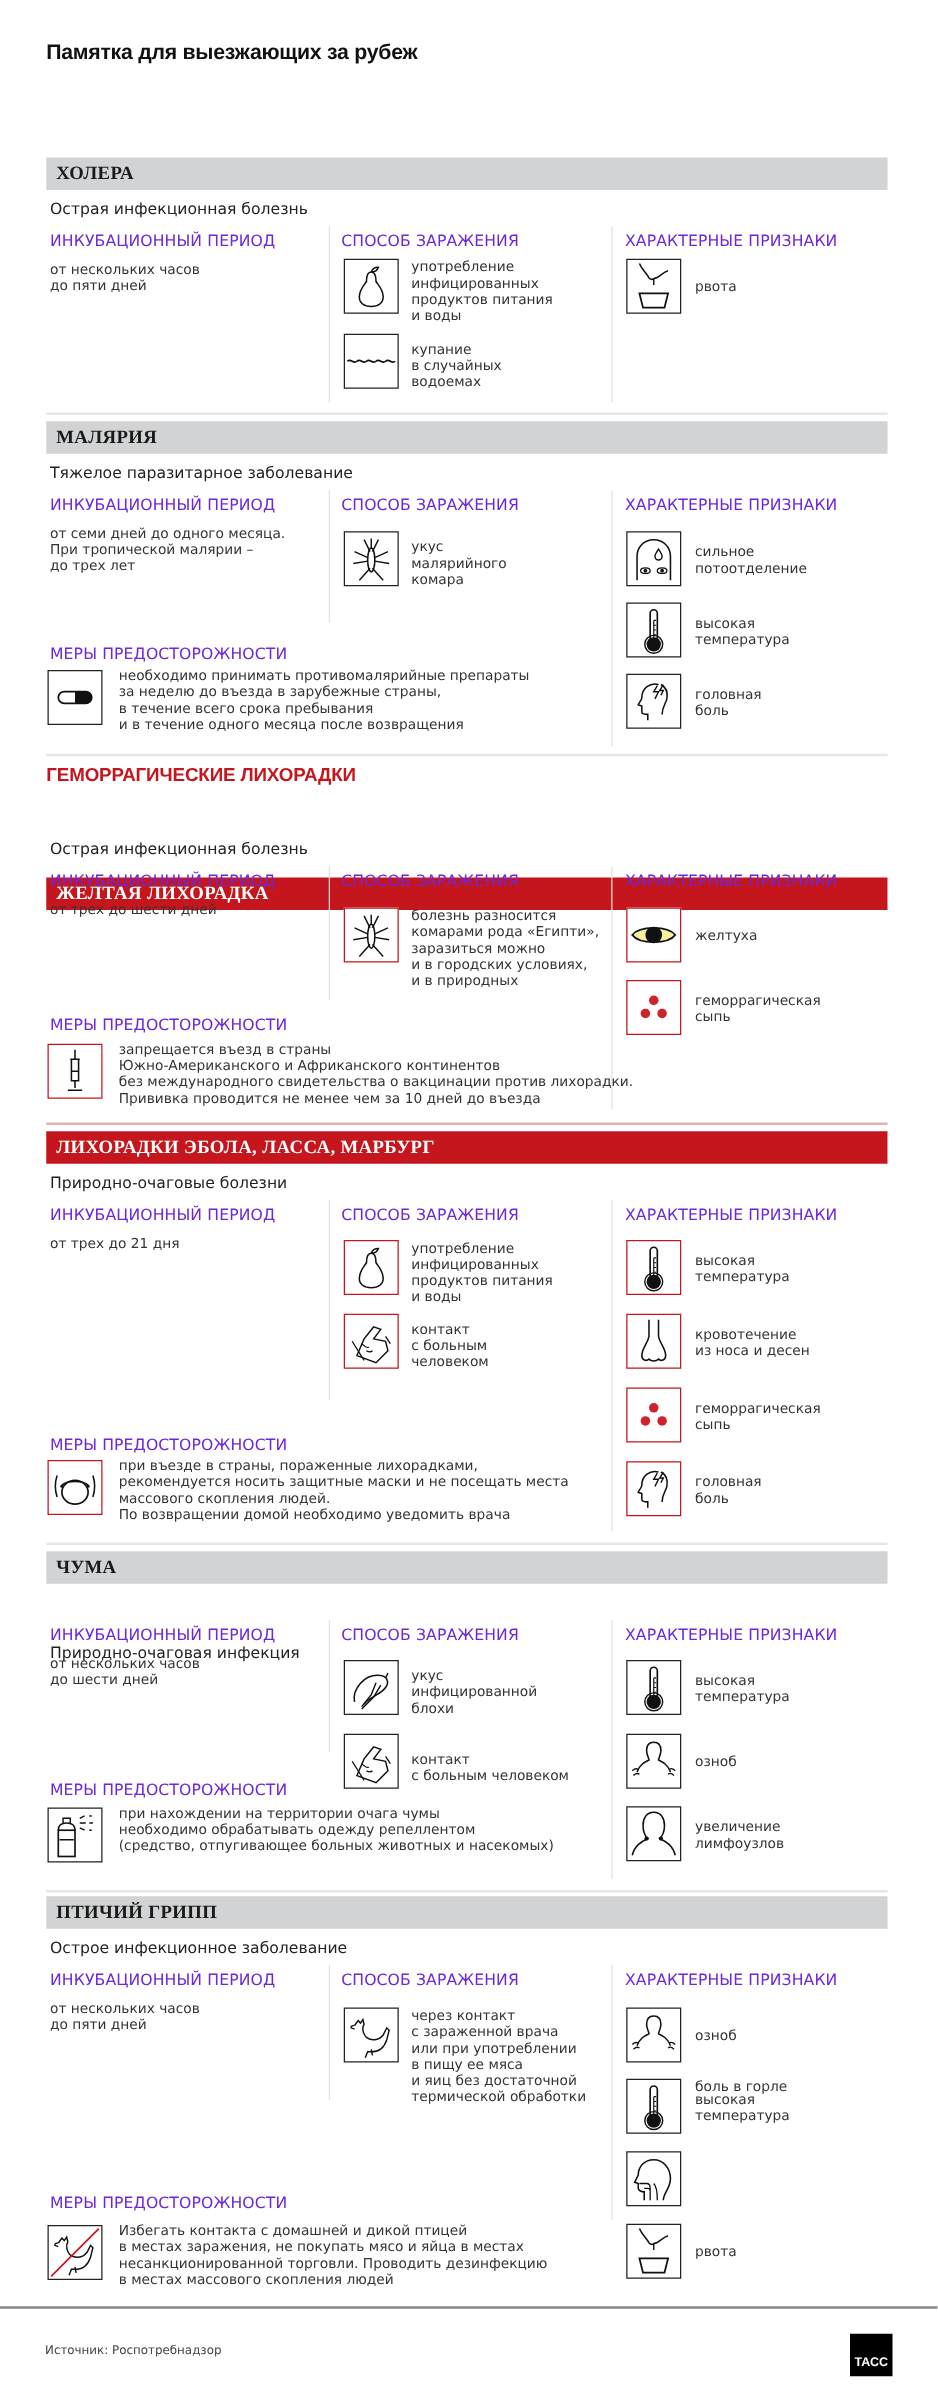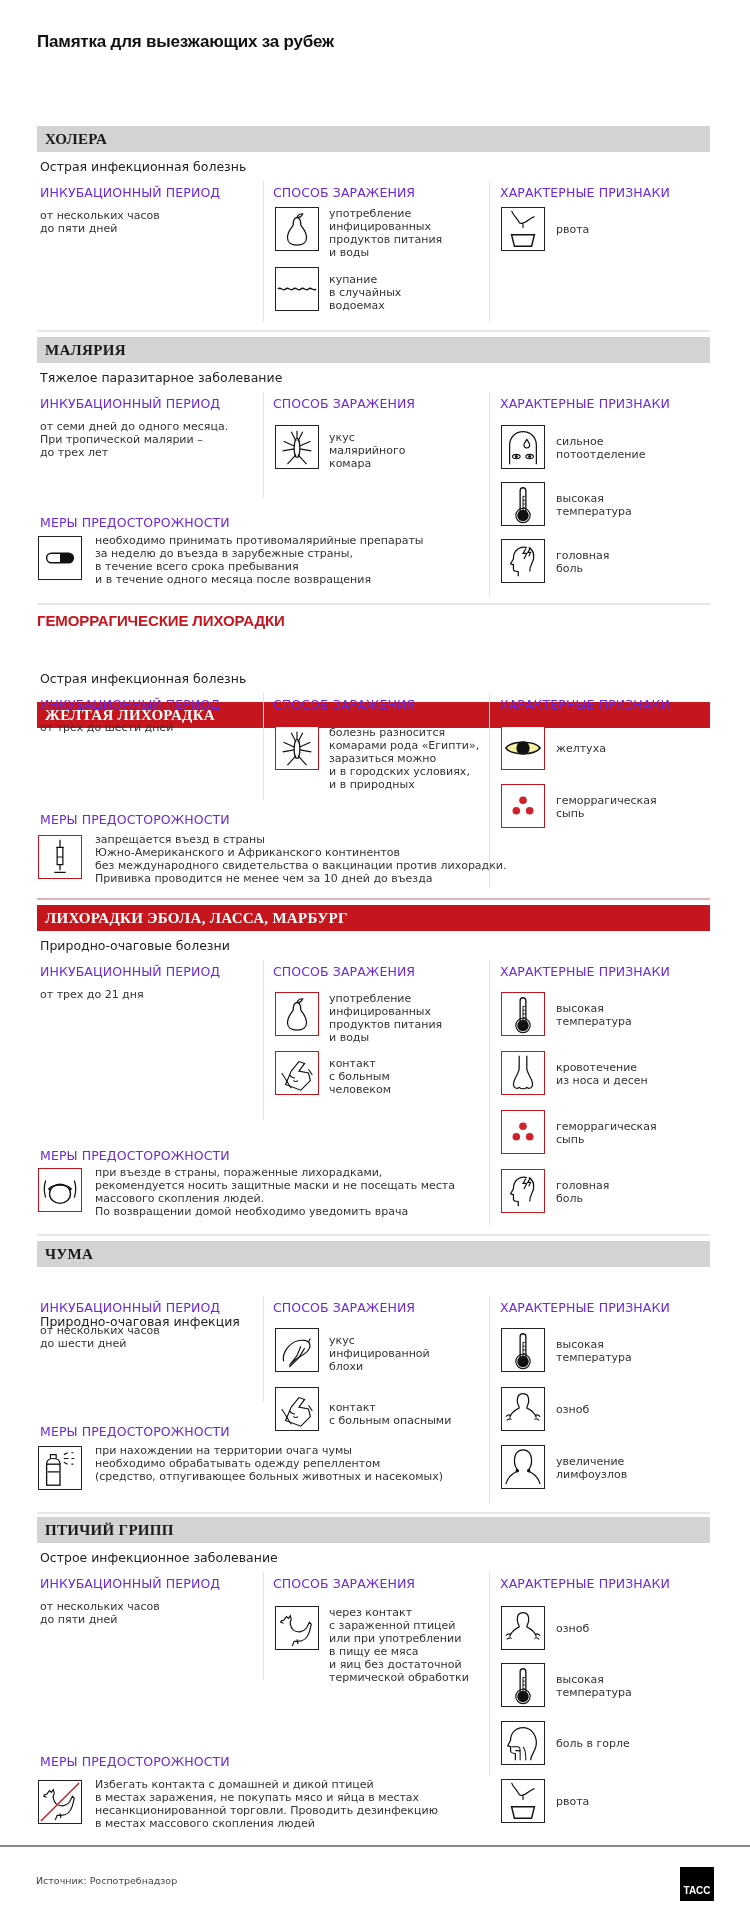--- a/index.html
+++ b/index.html
@@ -338,21 +338,21 @@
     <div>блохи</div>
   </div>
 <div class="abs icon" style="left:275px; top:1387px;">
     <svg viewBox="0 0 44 44">
       <path d="M10 34l6-14 8-10 6 2-6 8 10 2 2 8-10 10z" fill="none" stroke="#111" stroke-width="1.2"></path>
       <path d="M6 22l10 16M34 18l4 6M14 24c2 2 4 4 6 3M18 30c2 1 4 1 5 0" fill="none" stroke="#111" stroke-width="1.1"></path>
     </svg>
   </div>
 <div class="abs small" style="left:329px; top:1401px;">
     <div>контакт</div>
-    <div>с больным опасными</div>
+    <div>с больным человеком</div>
   </div>
 <div class="abs icon" style="left:501px; top:1328px;">
     <svg viewBox="0 0 44 44">
       <path d="M19 30V8a3 3 0 0 1 6 0v22" fill="none" stroke="#111" stroke-width="1.4"></path>
       <circle cx="22" cy="34" r="6" fill="#111"></circle>
       <circle cx="22" cy="34" r="7.5" fill="none" stroke="#111" stroke-width="1.2"></circle>
       <path d="M22 14v16M22 14h2M22 18h2M22 22h2M22 26h2" stroke="#111" stroke-width="1"></path>
     </svg>
   </div>
 <div class="abs small" style="left:556px; top:1338px;">
@@ -407,21 +407,21 @@
     <div>до пяти дней</div>
   </div>
 <div class="abs icon" style="left:275px; top:1606px;">
     <svg viewBox="0 0 44 44">
       <path d="M8 14l3-4 2 2 2-3 1 4c-2 3-1 8 2 11 4 3 10 3 14-2l3-6 2 2-2 8c-2 6-6 10-12 10h-4l-2 5M22 34l1 5" fill="none" stroke="#111" stroke-width="1.2"></path>
       <path d="M8 14c-2 0-3 1-3 2l3 1" fill="none" stroke="#111" stroke-width="1.1"></path>
     </svg>
   </div>
 <div class="abs small" style="left:329px; top:1606px;">
     <div>через контакт</div>
-    <div>с зараженной птицей</div>
+    <div>с зараженной врача</div>
     <div>или при употреблении</div>
     <div>в пищу ее мяса</div>
     <div>и яиц без достаточной</div>
     <div>термической обработки</div>
   </div>
 <div class="abs icon" style="left:501px; top:1606px;">
     <svg viewBox="0 0 44 44">
       <path d="M22 6c-4 0-6 3-6 7 0 4 2 6 2 8-4 2-8 4-10 10M22 6c4 0 6 3 6 7 0 4-2 6-2 8 4 2 8 4 10 10" fill="none" stroke="#111" stroke-width="1.3"></path>
       <path d="M4 30c2-2 4-2 5-1M5 34c2-2 4-2 5-1M40 30c-2-2-4-2-5-1M39 34c-2-2-4-2-5-1" fill="none" stroke="#111" stroke-width="1.1"></path>
     </svg>
@@ -440,21 +440,21 @@
 <div class="abs small" style="left:556px; top:1673px;">
     <div>высокая</div>
     <div>температура</div>
   </div>
 <div class="abs icon" style="left:501px; top:1721px;">
     <svg viewBox="0 0 44 44">
       <path d="M30 40c0-6 6-10 6-18 0-9-6-16-14-16S9 12 9 19l-3 6 3 1v4c0 2 3 3 5 3v7" fill="none" stroke="#111" stroke-width="1.3"></path>
       <path d="M10 26h6c2 0 3 2 3 4v10M14 30h3c1 0 2 1 2 2M22 26c2 2 3 6 3 14" fill="none" stroke="#111" stroke-width="1.1"></path>
     </svg>
   </div>
-<div class="abs small" style="left:556px; top:1737px;text-align:right;">
+<div class="abs small" style="left:556px; top:1663px;text-align:right;">
     <div>боль в горле</div>
   </div>
 <div class="abs icon" style="left:501px; top:1779px;">
     <svg viewBox="0 0 44 44">
       <path d="M10 3c2 5 6 8 8 12 2 3 4 0 6 0 3-1 6-5 10-6" fill="none" stroke="#111" stroke-width="1.3"></path>
       <path d="M22 16v5" stroke="#111" stroke-width="1.2"></path>
       <path d="M10 28h24l-3 12H13z" fill="none" stroke="#111" stroke-width="1.5"></path>
     </svg>
   </div>
 <div class="abs small" style="left:556px; top:1795px;">

